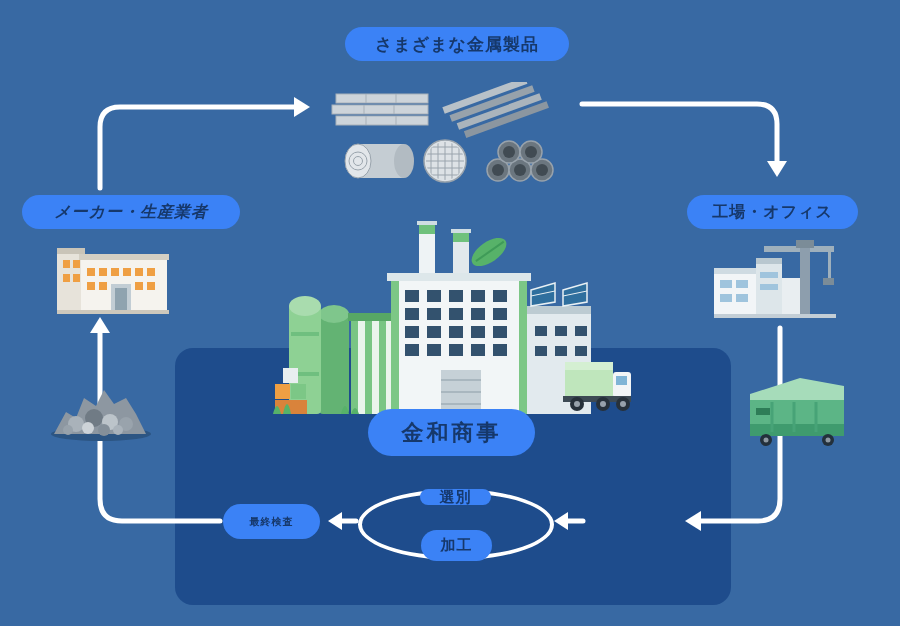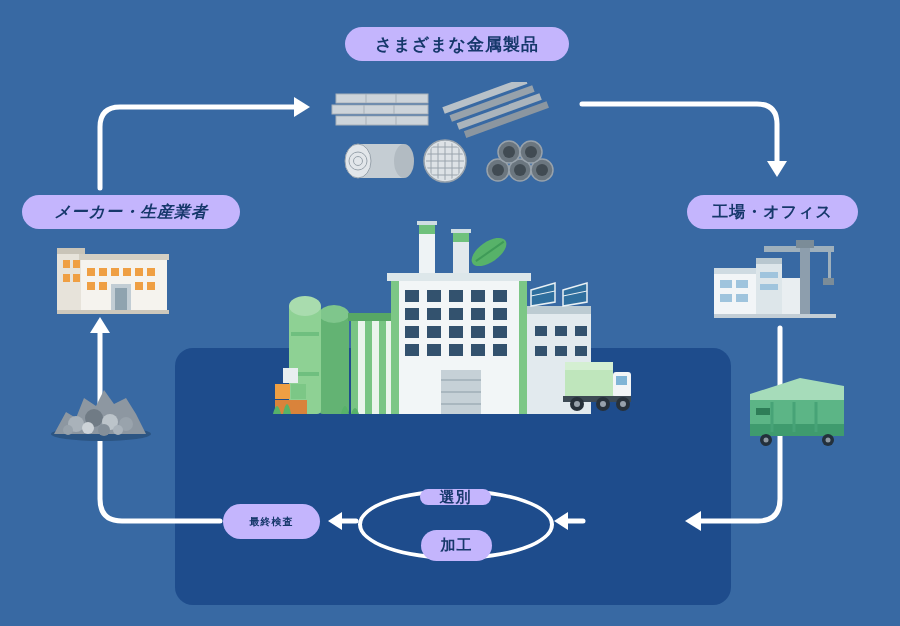--- a/index.html
+++ b/index.html
@@ -13,21 +13,21 @@
     position:absolute; left:175px; top:348px; width:556px; height:257px;
     background:#1e4c8c; border-radius:18px; z-index:1;
   }
   #arrows { position:absolute; left:0; top:0; z-index:2; pointer-events:none; }
   .illus { position:absolute; z-index:3; }
   .oval {
     position:absolute; left:358px; top:489px; width:196px; height:71px;
     border:4px solid #ffffff; border-radius:50%; z-index:4; background:transparent;
   }
   .pill {
-    position:absolute; background:#c4b5fd; color:#16386b; font-weight:bold;
+    position:absolute; background:#3b82f6; color:#16386b; font-weight:bold;
     display:flex; align-items:center; justify-content:center;
     border-radius:999px; font-size:16px; letter-spacing:1px; z-index:5;
     white-space:nowrap;
   }
   .pill-top      { left:345px; top:27px;  width:224px; height:34px; font-size:17px; }
   .pill-maker    { left:22px;  top:195px; width:218px; height:34px;font-style:italic; }
   .pill-office   { left:687px; top:195px; width:171px; height:34px; }
   .pill-company  { left:368px; top:409px; width:167px; height:47px; font-size:22px; letter-spacing:3px; }
   .pill-receive  { left:585px; top:504px; width:96px;  height:35px; font-size:15px; }
   .pill-final    { left:223px; top:504px; width:97px;  height:35px; font-size:10px; }
@@ -311,17 +311,18 @@
     <circle cx="58" cy="64" r="6" fill="#848f99"></circle>
     <circle cx="72" cy="64" r="5" fill="#aab3bb"></circle>
     <circle cx="22" cy="64" r="5" fill="#98a2ab"></circle>
   </svg>
 
   <div class="oval"></div>
 
   <div class="pill pill-top">さまざまな金属製品</div>
   <div class="pill pill-maker">メーカー・生産業者</div>
   <div class="pill pill-office">工場・オフィス</div>
+  <div class="pill pill-company">金和商事</div>
   <div class="pill pill-sort">選別</div>
   <div class="pill pill-process">加工</div>
   <div class="pill pill-final">最終検査</div>
 
 </div>
 
 </body></html>

